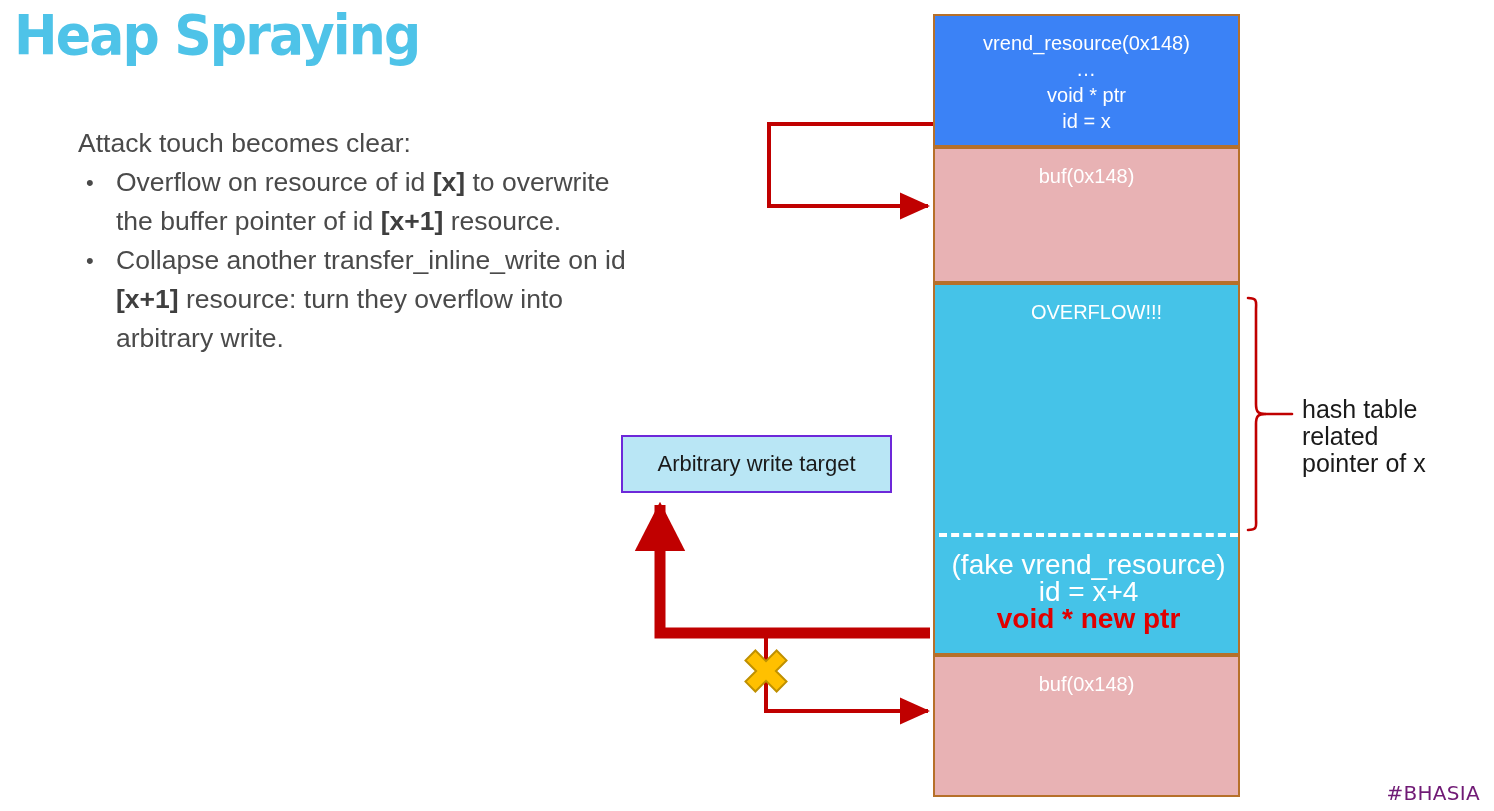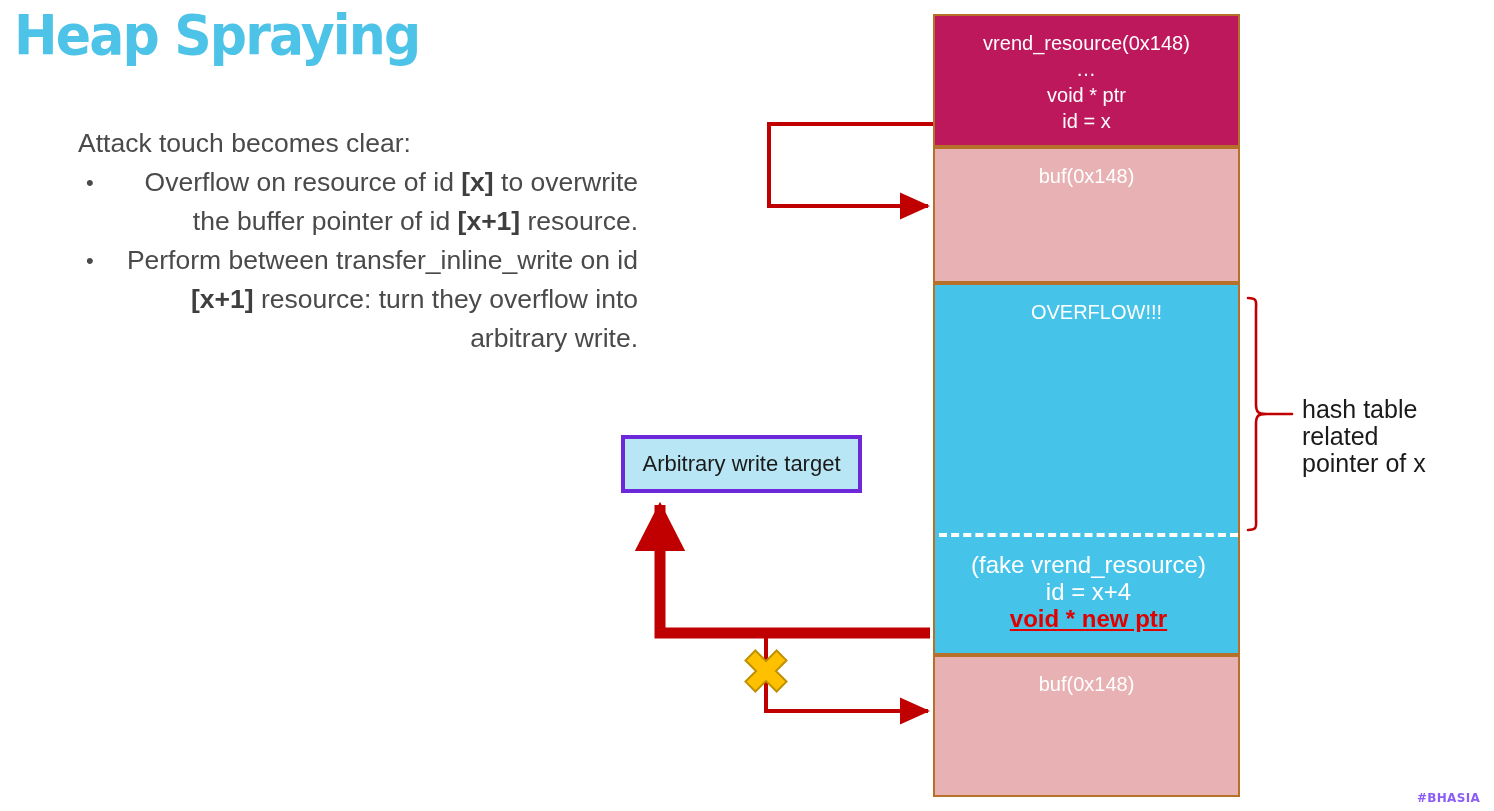--- a/index.html
+++ b/index.html
@@ -37,21 +37,20 @@
     font-family: "Liberation Sans", sans-serif;
     font-size: 26.5px;
     line-height: 39px;
   }
   #intro-line { margin: 0 0 0 0; }
   ul.bullets { list-style: none; margin: 0; padding: 0; }
   ul.bullets > li {
     position: relative;
     padding-left: 38px;
     margin: 0;
-    text-align: right;
   }
   ul.bullets > li::before {
     content: "\2022";
     position: absolute;
     left: 8px; top: 0;
     font-size: 22px;
     line-height: 39px;
     color: #4a4a4a;
   }
   .bt { font-weight: 700; color: #3f3f3f; }
@@ -78,39 +77,39 @@
   .blk-overflow  { top: 269px; height: 372px; background: #45c3e8; }
   .blk-buf-bot   { top: 641px; height: 142px; background: #e8b2b4; }
 
   .blk-resource .line-dots { letter-spacing: 1px; }
   .fake-group {
     position: absolute;
     left: 0; width: 307px;
     top: 266px;
     text-align: center;
     color: #ffffff;
-    font-size: 24px;
+    font-size: 28px;
     line-height: 27px;
   }
-  .newptr { color: #e00000; font-weight: 700; text-decoration: underline; }
+  .newptr { color: #e00000; font-weight: 700; }
 
   .dashed-split {
     position: absolute;
     left: 4px; width: 299px;
     top: 248px; height: 0;
     border-top: 4px dashed #ffffff;
   }
 
   
   #arbitrary-write-target {
     position: absolute;
     left: 621px; top: 435px;
-    width: 241px; height: 58px;
+    width: 271px; height: 58px;
     background: #b9e6f5;
-    border: 4px solid #6d28d9;
+    border: 2px solid #6d28d9;
     display: flex;
     align-items: center;
     justify-content: center;
     color: #1a1a1a;
     font-size: 22px;
     font-family: "Liberation Sans", sans-serif;
   }
 
   
   #hash-note {
@@ -128,46 +127,46 @@
     left: 0; top: 0;
     width: 1494px; height: 811px;
     pointer-events: none;
   }
 
   
   #footer-tag {
     position: absolute;
     right: 14px; bottom: 6px;
     font-family: "DejaVu Sans", sans-serif;
-    font-weight: 700;
-    font-size: 12px;
-    color: #8b5cf6;
+    font-weight: 400;
+    font-size: 20px;
+    color: #701a75;
     letter-spacing: 0.3px;
   }
 </style>
 </head>
 <body>
 
 <div id="slide-title" style="color: rgb(78, 195, 232);">Heap Spraying</div>
 
 <div id="body-column">
   <div id="intro-line">Attack touch becomes clear:</div>
   <ul class="bullets">
     <li><span><span>Overflow on resource of id </span><span class="bt">[x]</span><span> to overwrite the buffer pointer of id </span><span class="bt">[x+1]</span><span> resource.</span></span></li>
-    <li><span><span>Perform between transfer_inline_write on id </span><span class="bt">[x+1]</span><span> resource: turn they overflow into arbitrary write.</span></span></li>
+    <li><span><span>Collapse another transfer_inline_write on id </span><span class="bt">[x+1]</span><span> resource: turn they overflow into arbitrary write.</span></span></li>
   </ul>
 </div>
 
 <div id="arbitrary-write-target">
   <span>Arbitrary write target</span>
 </div>
 
 <div id="heap-diagram">
 
-  <div class="heap-block blk-resource" style="background: #be185d; border-color: rgb(182, 112, 42);">
+  <div class="heap-block blk-resource" style="background: #3b82f6; border-color: rgb(182, 112, 42);">
     <div>vrend_resource(0x148)</div>
     <div class="line-dots">…</div>
     <div>void * ptr</div>
     <div>id = x</div>
   </div>
 
   <div class="heap-block blk-buf-top" style="background: rgb(232, 178, 180); border-color: rgb(182, 112, 42);">
     <div>buf(0x148)</div>
   </div>
 

